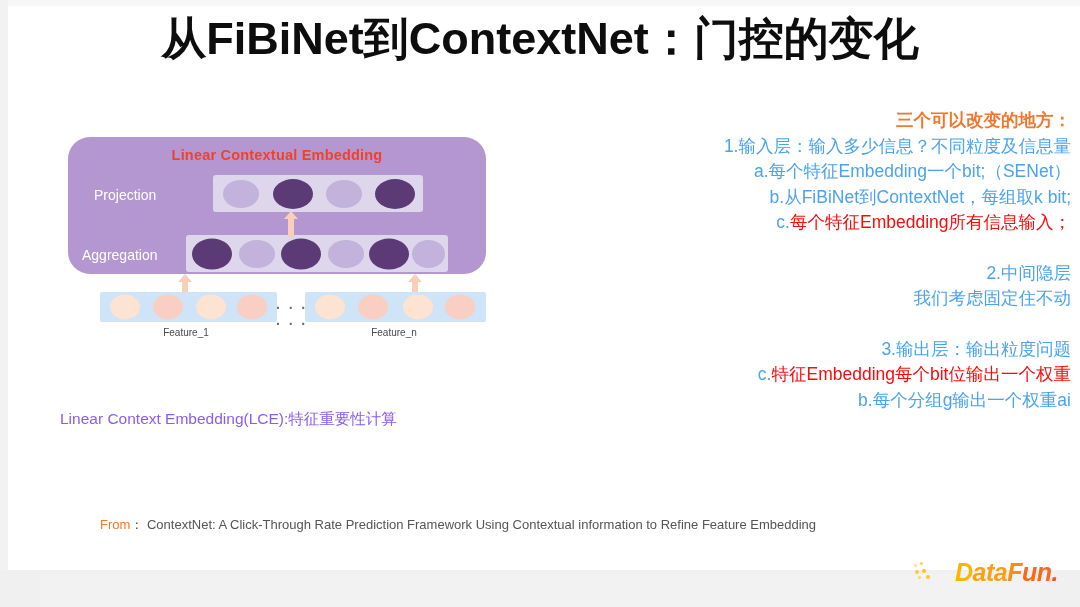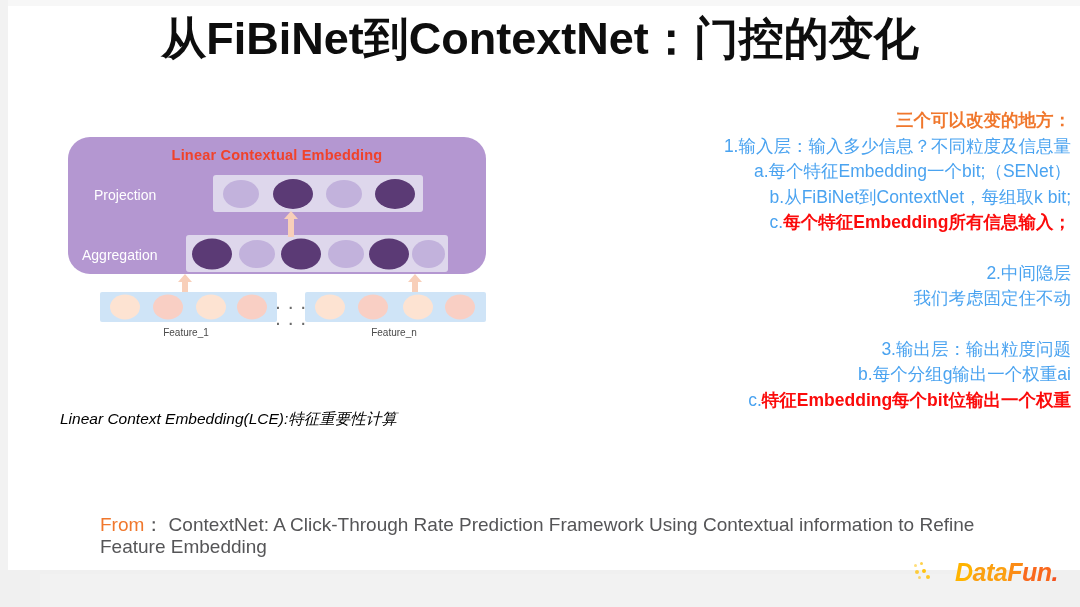--- a/index.html
+++ b/index.html
@@ -91,37 +91,37 @@
   .arrow-1{left:110px;top:137px;height:25px;}
   .arrow-1 .shaft{height:18px;}
   .arrow-2{left:340px;top:137px;height:25px;}
   .arrow-2 .shaft{height:18px;}
   .arrow-3{left:216px;top:74px;height:26px;}
   .arrow-3 .shaft{height:19px;}
 
   
   .caption{
     position:absolute;left:60px;top:409px;
-    font-size:15.5px;color:#000000;white-space:nowrap;font-style:italic;
+    font-size:15.5px;color:#8b5cf6;white-space:nowrap;
   }
 
   
   .notes{position:absolute;left:551px;top:108px;width:520px;}
   .nline{font-size:17.5px;line-height:25.5px;white-space:nowrap;text-align:right;}
   .c-orange{color:#f0772c;font-weight:700;}
   .c-blue{color:#4aa3f0;}
-  .c-red{color:#fb0b0b;font-weight:700;}
+  .c-red{color:#fb0b0b;font-weight:400;}
   .ind1{padding-left:0px;}
   .ind2{padding-left:30px;}
   .spacer{height:25px;}
 
   
   .fromblock{
     position:absolute;left:100px;top:514px;width:900px;
-    font-size:19px;line-height:22px;color:#555557;
+    font-size:13px;line-height:22px;color:#555557;
   }
   .from-kw{color:#f0772c;}
 
   
   .logo{position:absolute;right:22px;bottom:20px;height:30px;width:150px;}
   .logo-text{
     position:absolute;right:0;bottom:0px;
     font-size:25px;font-style:italic;font-weight:700;
     letter-spacing:-.5px;
   }
@@ -211,22 +211,22 @@
     <div class="nline ind2"><span class="c-blue">c.</span><span class="c-red">每个特征Embedding所有信息输入；</span></div>
 
     <div class="spacer"></div>
 
     <div class="nline c-blue ind1">2.中间隐层</div>
     <div class="nline c-blue ind2">我们考虑固定住不动</div>
 
     <div class="spacer"></div>
 
     <div class="nline c-blue ind1">3.输出层：输出粒度问题</div>
+    <div class="nline ind2"><span class="c-blue">c.</span><span class="c-red">特征Embedding每个bit位输出一个权重</span></div>
     <div class="nline c-blue ind2">b.每个分组g输出一个权重ai</div>
-    <div class="nline ind2"><span class="c-blue">c.</span><span class="c-red">特征Embedding每个bit位输出一个权重</span></div>
   </div>
 
   <div class="fromblock"><span class="from-kw">From</span><span>：</span> <span>ContextNet: A Click-Through Rate Prediction Framework Using Contextual information to Refine Feature Embedding</span></div>
 
   <div class="logo">
     <div class="logo-dots">
       <div class="ld" style="left:0px;top:2px;width:3px;height:3px;opacity:.55;"></div>
       <div class="ld" style="left:6px;top:0px;width:3px;height:3px;opacity:.75;"></div>
       <div class="ld" style="left:1px;top:8px;width:4px;height:4px;opacity:.8;"></div>
       <div class="ld" style="left:8px;top:7px;width:4px;height:4px;"></div>

